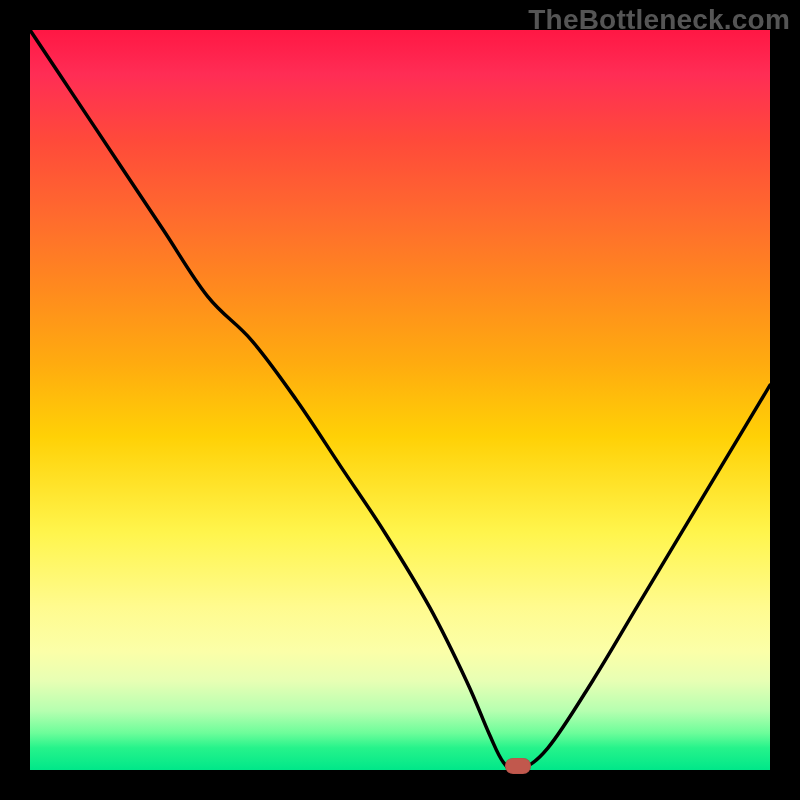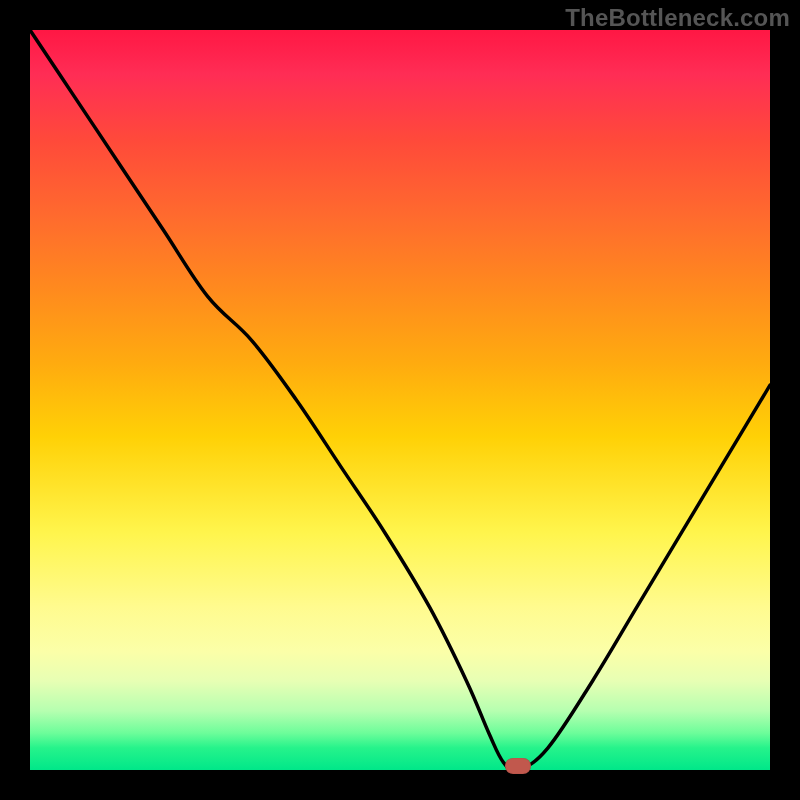--- a/index.html
+++ b/index.html
@@ -15,21 +15,21 @@
     position: relative;
     width: 800px;
     height: 800px;
     background: #000;
   }
   .watermark {
     position: absolute;
     top: 4px;
     right: 10px;
     color: #555;
-    font-size: 24px;
+    font-size: 28px;
     font-weight: 600;
     letter-spacing: 0.2px;
     user-select: none;
   }
   .plot {
     position: absolute;
     left: 30px;
     top: 30px;
     width: 740px;
     height: 740px;

